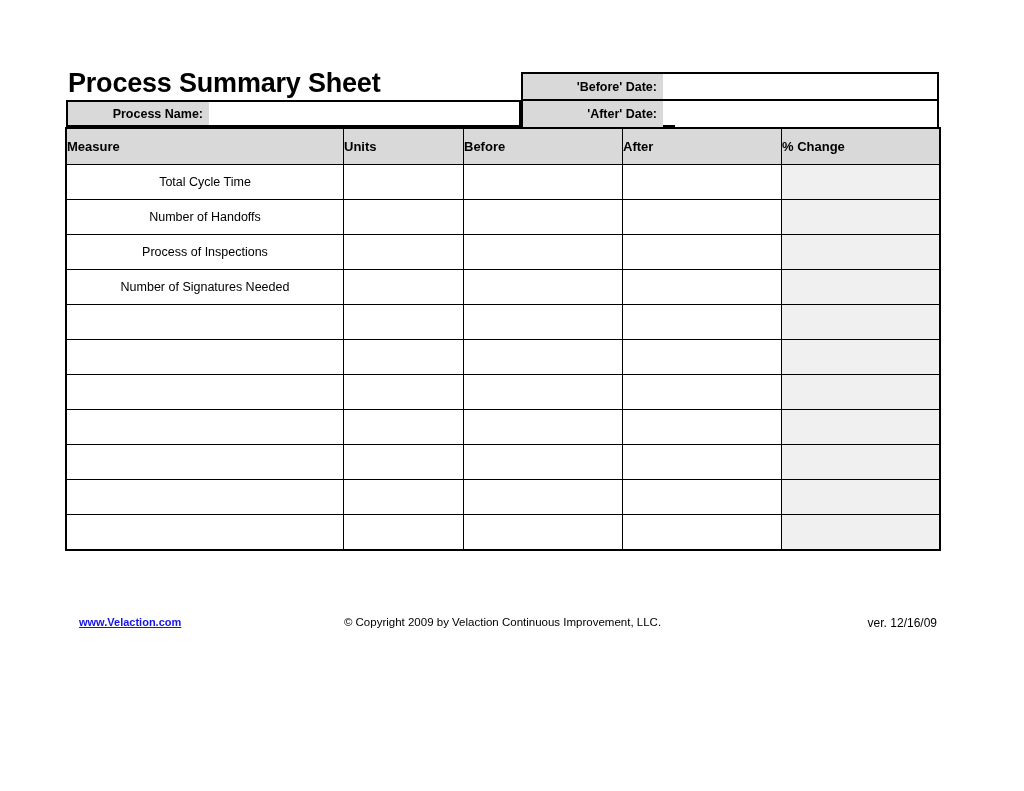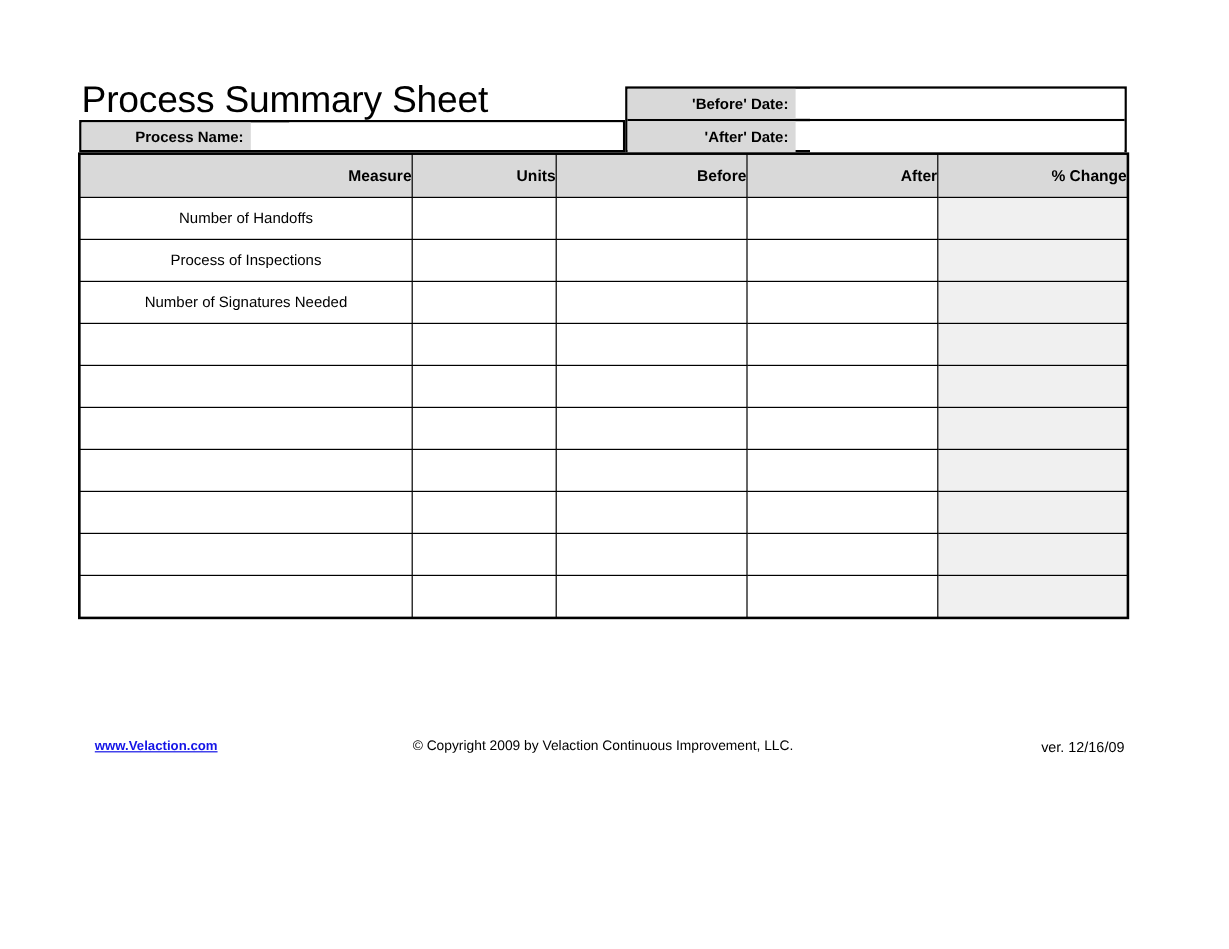--- a/index.html
+++ b/index.html
@@ -20,22 +20,22 @@
     width: 1024px;
     height: 791px;
     background: #ffffff;
   }
 
   
   .title {
     position: absolute;
     left: 68px;
     top: 68px;
-    font-size: 31px;
-    font-weight: normal;
+    font-size: 27px;
+    font-weight: bold;
     letter-spacing: -0.2px;
     line-height: 30px;
     white-space: nowrap;
   }
 
   
   .topblock {
     position: absolute;
     left: 66px;
     top: 72px;
@@ -126,21 +126,21 @@
   .maintable td, .maintable th {
     border: 1.5px solid #000000;
     padding: 0;
     margin: 0;
   }
   .maintable thead th {
     background: #d9d9d9;
     height: 35px;
     font-size: 13px;
     font-weight: bold;
-    text-align: right;
+    text-align: left;
     vertical-align: middle;
   }
   .maintable tbody td {
     height: 34px;
     vertical-align: middle;
   }
   .cell-measure {
     text-align: center;
     font-size: 12.5px;
     font-weight: normal;
@@ -231,20 +231,27 @@
       <tr>
         <th>Measure</th>
         <th>Units</th>
         <th>Before</th>
         <th>After</th>
         <th>% Change</th>
       </tr>
     </thead>
     <tbody id="table-body">
         <tr>
+          <td class="cell-measure">Total Cycle Time</td>
+          <td></td>
+          <td></td>
+          <td></td>
+          <td class="cell-pct"></td>
+        </tr>
+        <tr>
           <td class="cell-measure">Number of Handoffs</td>
           <td></td>
           <td></td>
           <td></td>
           <td class="cell-pct"></td>
         </tr>
         <tr>
           <td class="cell-measure">Process of Inspections</td>
           <td></td>
           <td></td>

